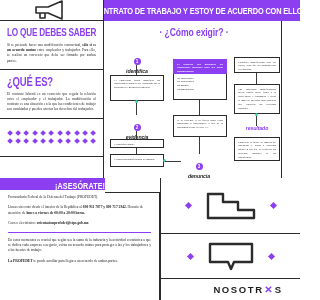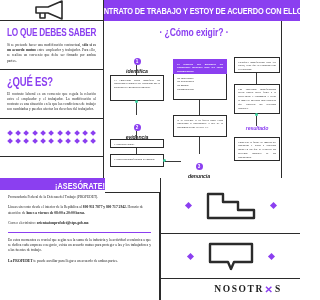--- a/index.html
+++ b/index.html
@@ -243,21 +243,21 @@
   #cell-bubble { top: 234px; height: 45px; border-bottom: 1px solid #2b2b2b; }
   #cell-logo   { top: 279px; height: 21px; }
 
   .diamond {
     width: 5px; height: 5px;
     background: #8b3ff0;
     transform: rotate(45deg);
     flex: none;
   }
   .logo-text {
-    font-family: Liberation Serif, serif;
+    font-family: Liberation Sans, sans-serif;
     font-weight: bold;
     font-size: 9.5px;
     letter-spacing: 1.6px;
     color: #1d1d1d;
     display: flex;
     align-items: flex-start;
     padding-left: 35px;
   }
   .logo-x {
     color: #8b3ff0;

